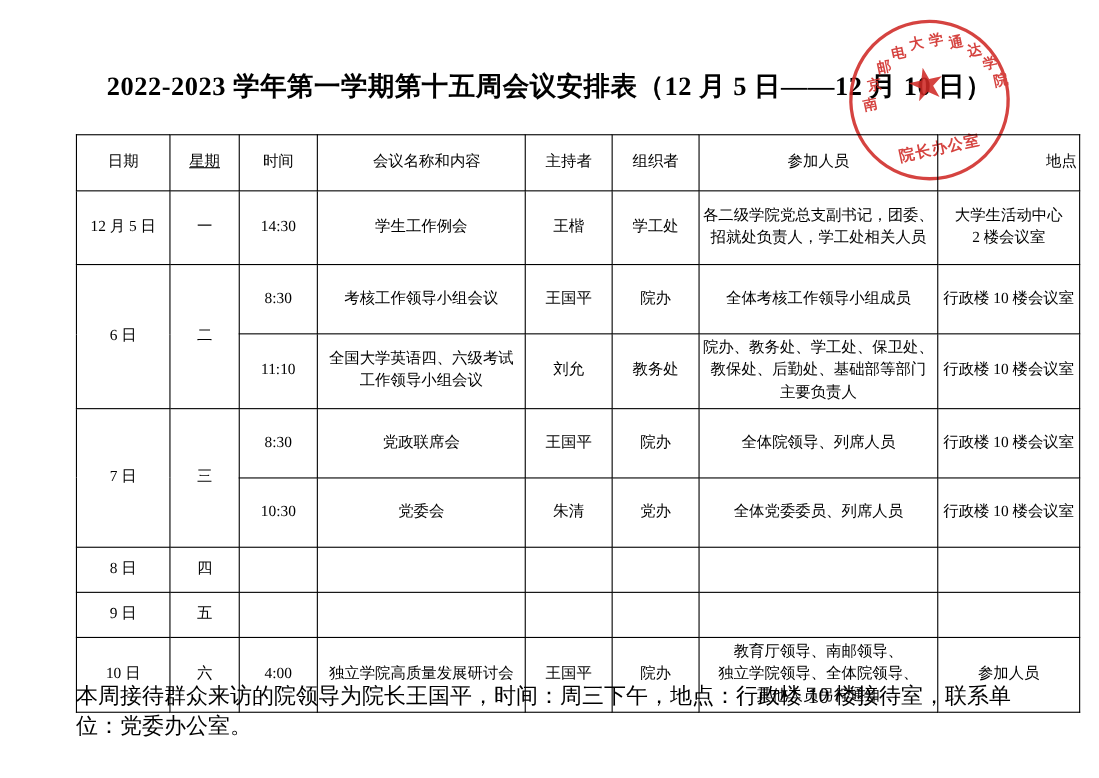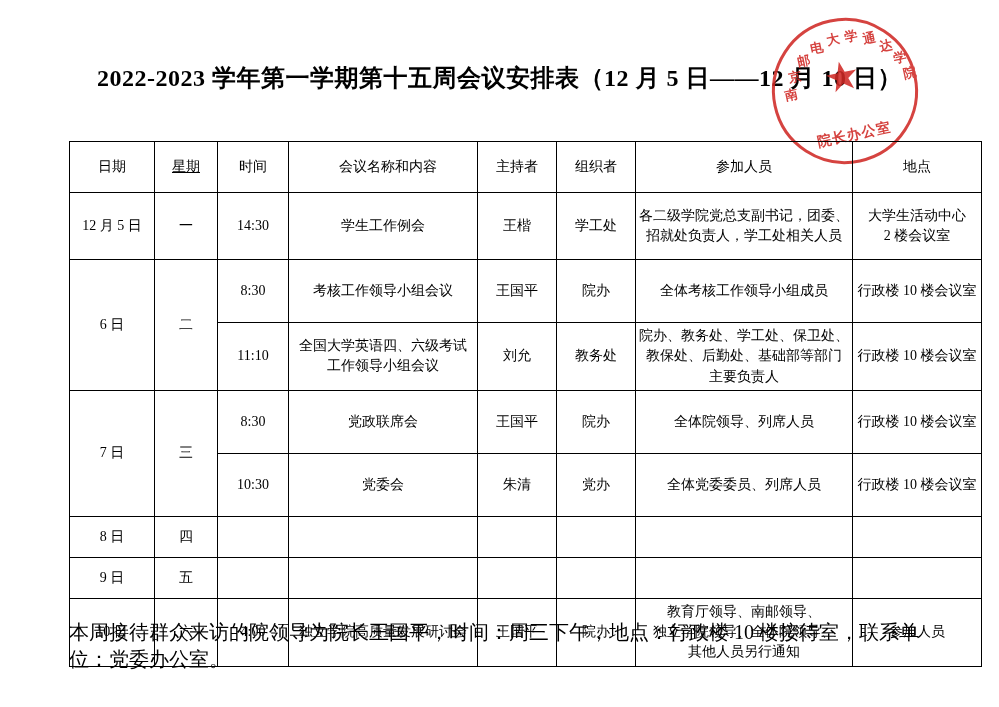--- a/index.html
+++ b/index.html
@@ -74,21 +74,21 @@
     bottom: 16px;
     left: 0;
     width: 140px;
     text-align: center;
     font-size: 14px;
     font-weight: bold;
     letter-spacing: 1px;
   }
   table {
     position: absolute;
-    top: 141px;
+    top: 122px;
     left: 69px;
     width: 862px;
     border-collapse: collapse;
     table-layout: fixed;
   }
   td, th {
     border: 1px solid #000000;
     text-align: center;
     vertical-align: middle;
     font-size: 14px;
@@ -99,21 +99,21 @@
   thead td {
     height: 44px;
   }
   .c-date   { width: 80px; }
   .c-week   { width: 58px; text-decoration: underline; }
   .c-time   { width: 66px; margin-top: 12px; }
   .c-name   { width: 174px; padding-left: 12px; }
   .c-host   { width: 74px; }
   .c-org    { width: 74px; }
   .c-part   { width: 212px; }
-  .c-place  { width: 124px; }
+  .c-place  { width: 124px; text-align: right; }
   .row-tall td { height: 60px; }
   .row-mid td  { height: 56px; }
   .row-short td { height: 34px; }
   .multiline { white-space: pre-line; }
   #footnote {
     position: absolute;
     top: 619px;
     left: 69px;
     width: 880px;
     font-size: 20px;

